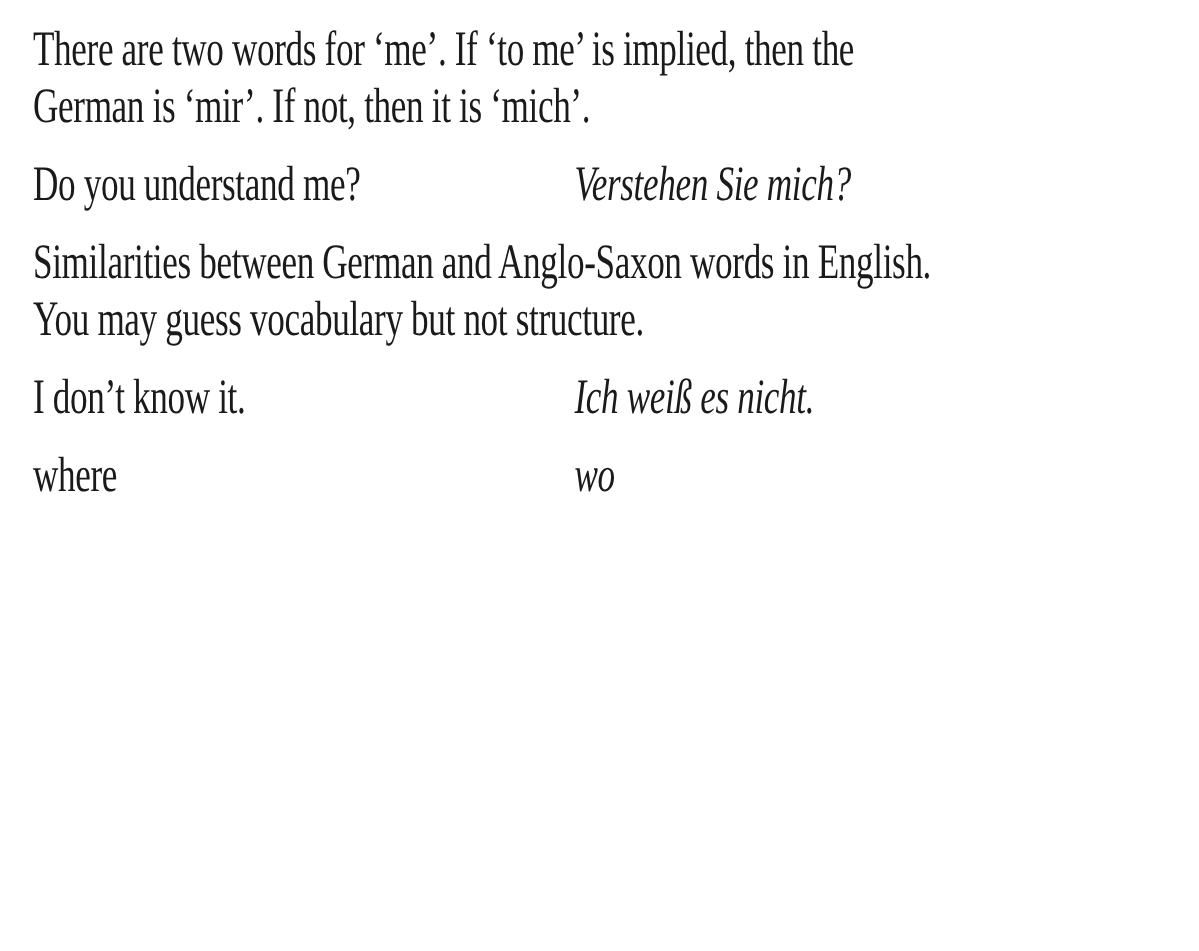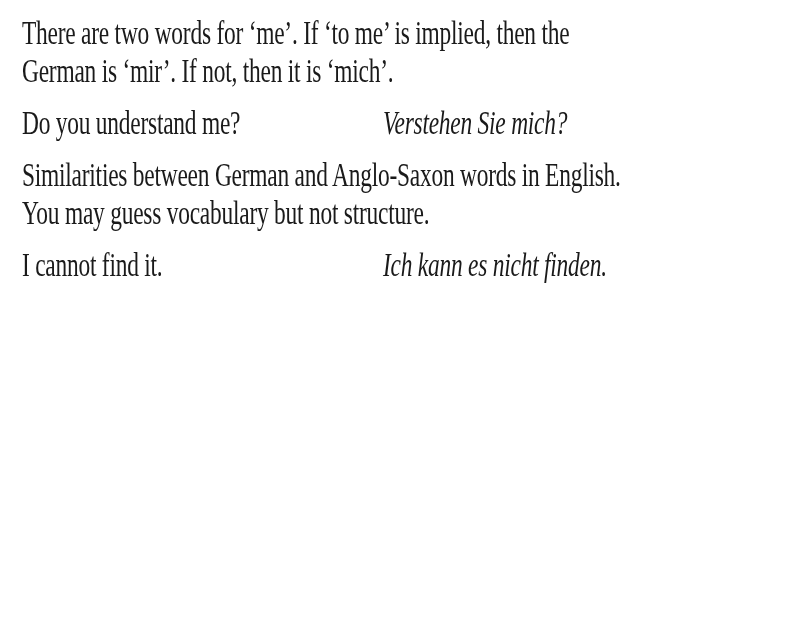--- a/index.html
+++ b/index.html
@@ -53,21 +53,25 @@
     <div class="txt en">Do you understand me?</div>
     <div class="txt de">Verstehen Sie mich?</div>
   </div>
 
   <div class="note txt">Similarities between German and Anglo-Saxon words in English.
 You may guess vocabulary but not structure.</div>
 
 
 
 
+  <div class="row">
+    <div class="txt en">I don’t know it.</div>
+    <div class="txt de">Ich weiß es nicht.</div>
+  </div>
+
+  <div class="row">
+    <div class="txt en">where</div>
+    <div class="txt de">wo</div>
+  </div>
 
 
-
-  <div class="row">
-    <div class="txt en">I cannot find it.</div>
-    <div class="txt de">Ich kann es nicht finden.</div>
-  </div>
 
 </div>
 
 </body></html>

